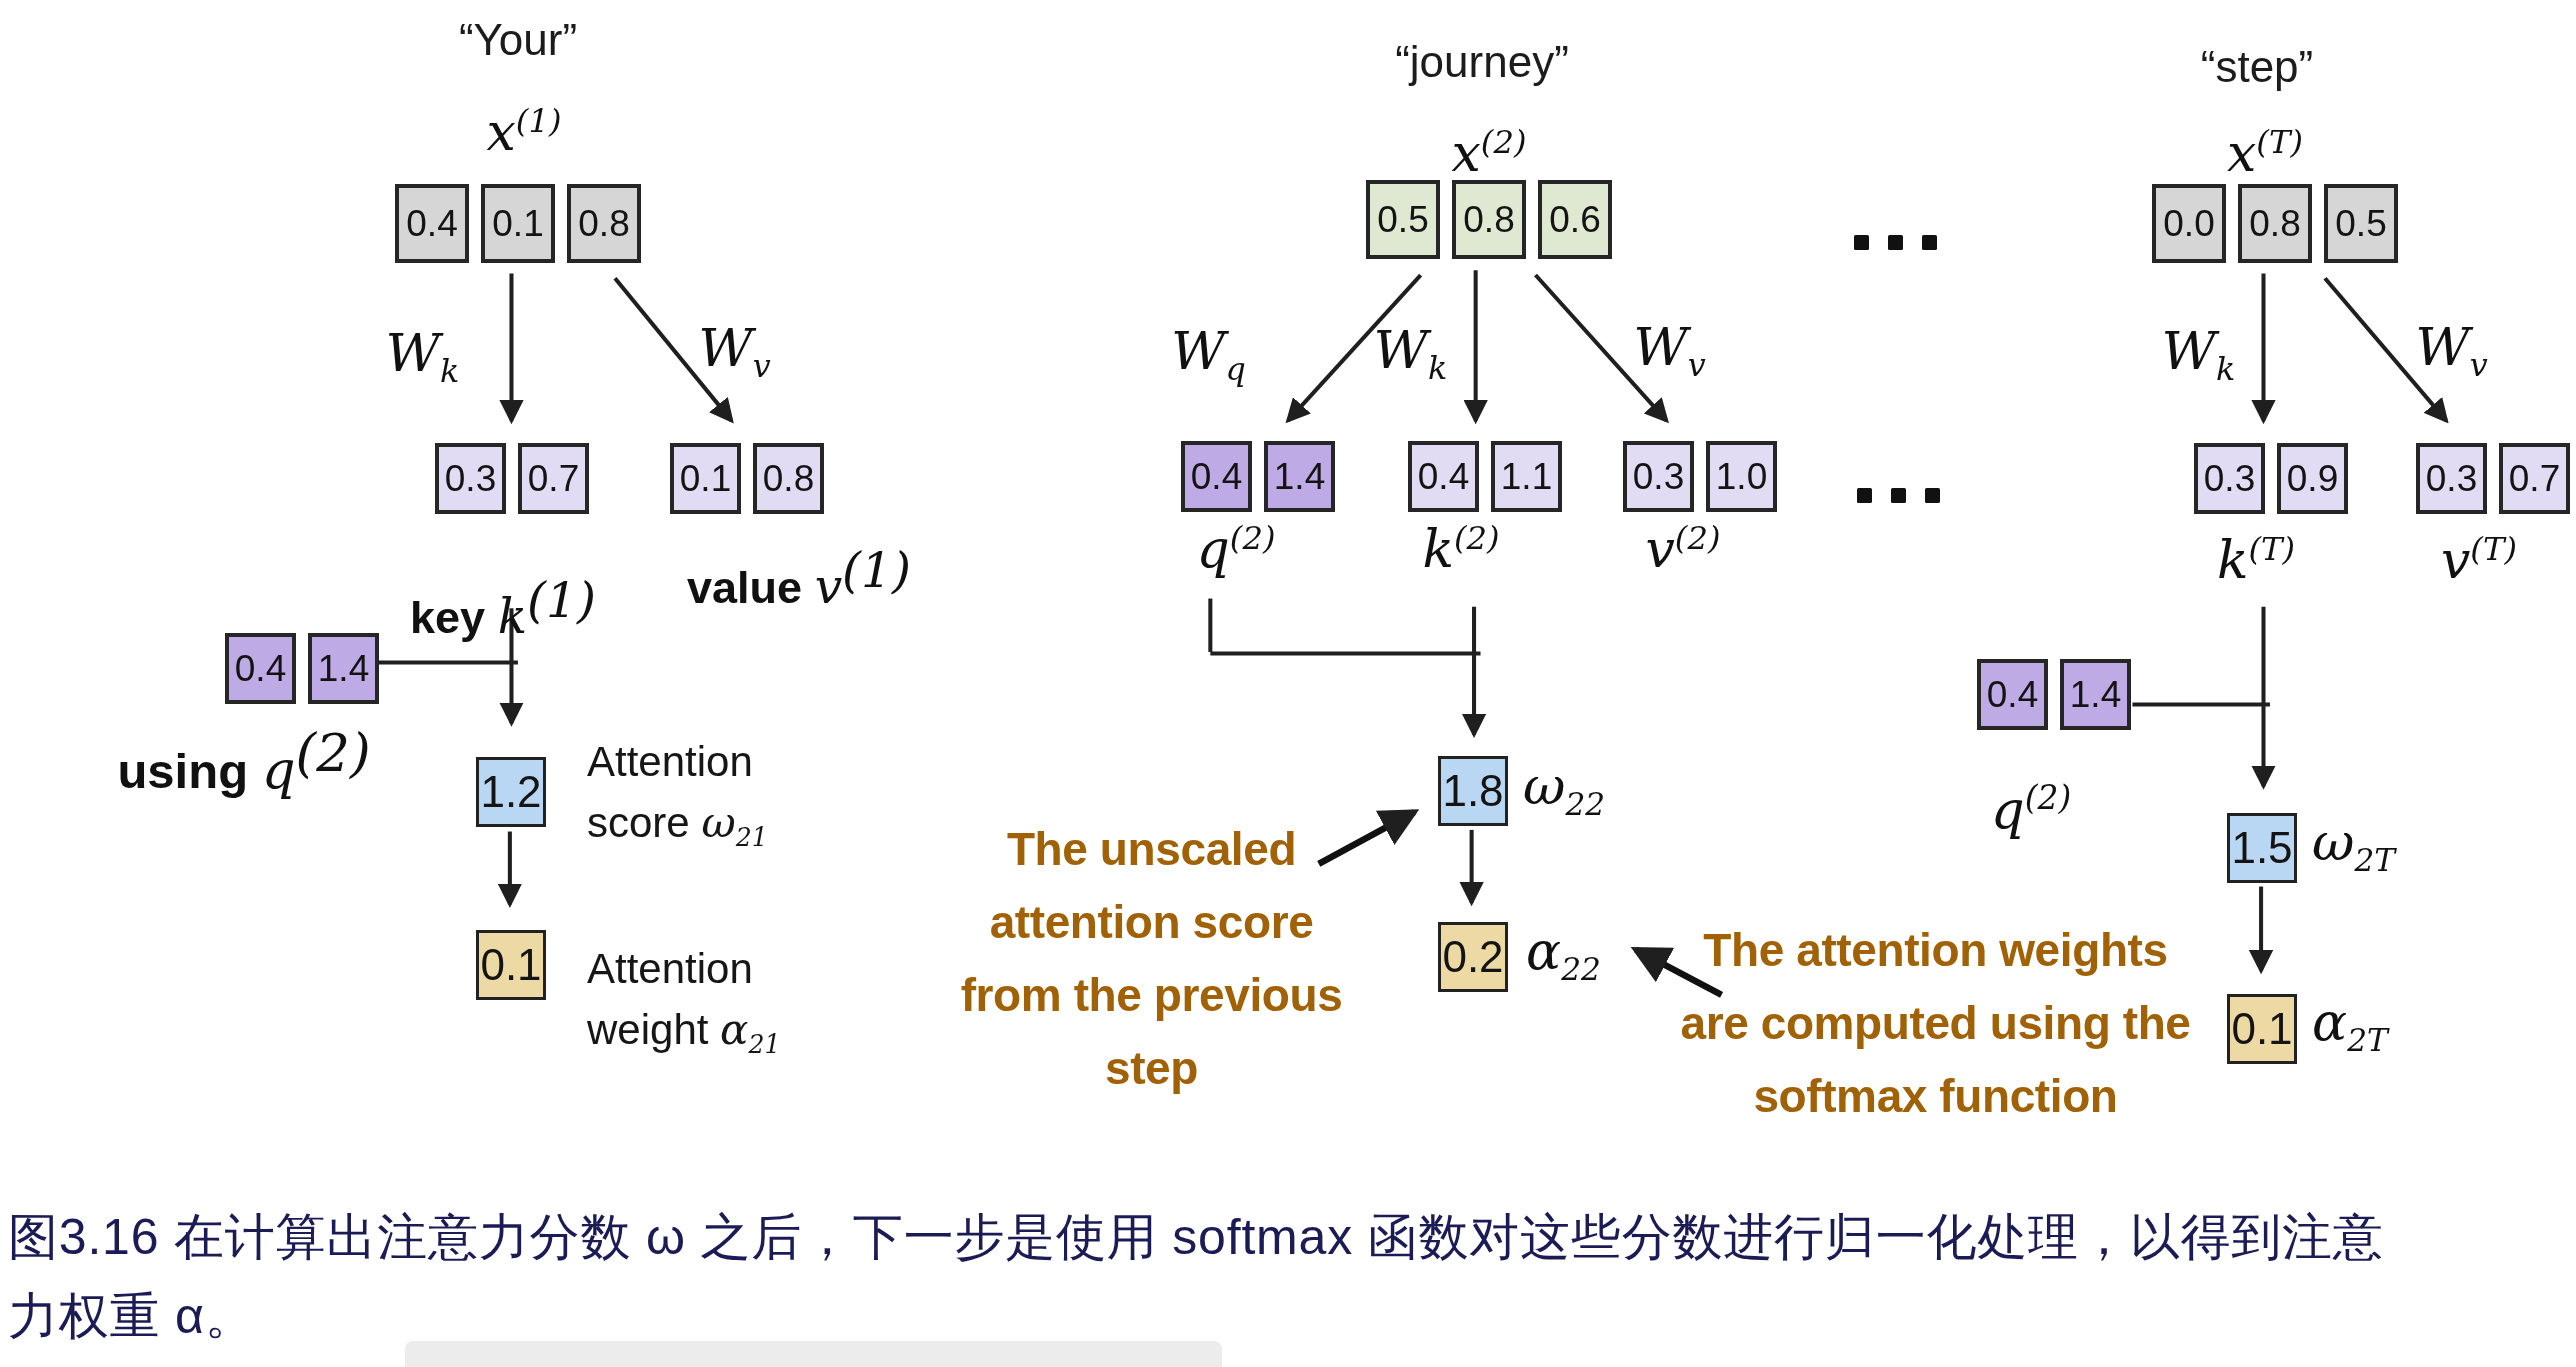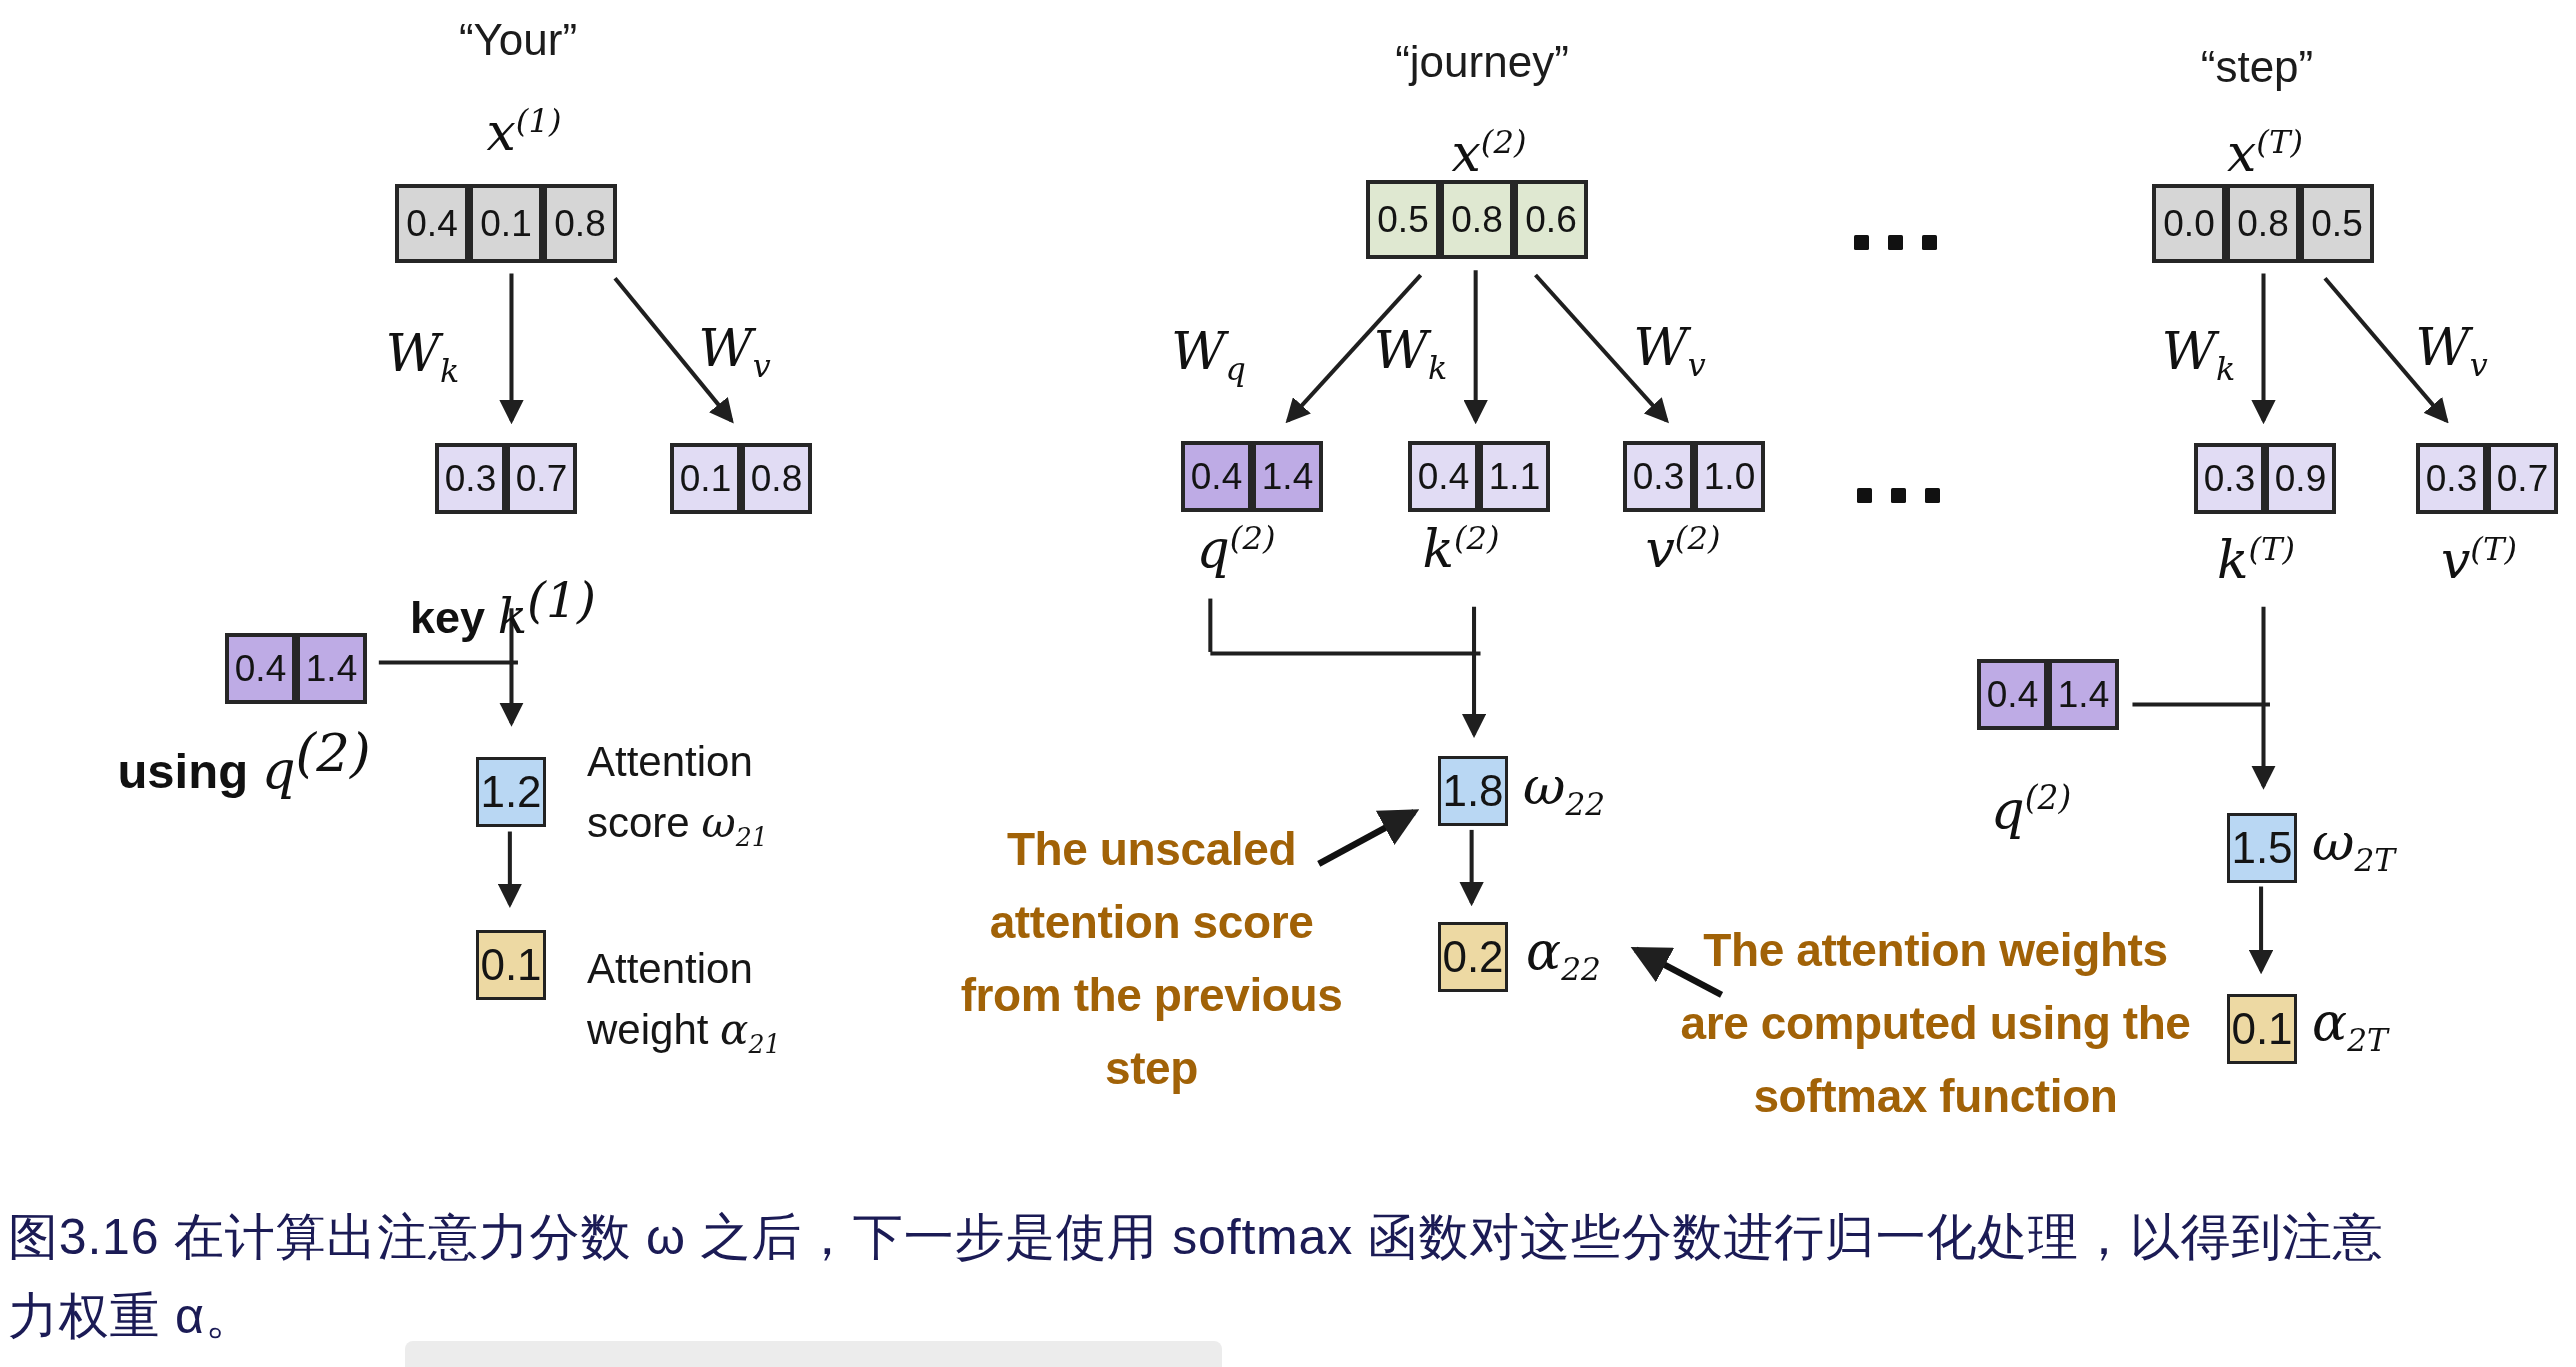--- a/index.html
+++ b/index.html
@@ -6,21 +6,21 @@
   #canvas{position:relative;width:2576px;height:1367px;background:#ffffff;
           font-family:"Liberation Sans",sans-serif;overflow:hidden;}
   .abs{position:absolute;}
   svg.wires{position:absolute;left:0;top:0;}
   .word{font-size:44px;color:#1c1c1c;text-align:center;}
   .m{font-family:"DejaVu Serif",serif;font-style:italic;}
   .xlab{font-size:52px;color:#111;text-align:center;}
   sup{font-size:62%;vertical-align:super;}
   sub{font-size:60%;vertical-align:-0.35em;}
   .wlab{font-size:53px;color:#111;text-align:center;}
-  .vec{display:flex;gap:0;position:absolute;border-radius:28px;}
+  .vec{display:flex;gap:12px;position:absolute;border-radius:28px;}
   .cell{width:71px;height:71px;border:4px solid #262626;box-sizing:border-box;
         display:flex;align-items:center;justify-content:center;
         font-size:37px;color:#141414;}
   .tall .cell{width:74px;height:79px;}
   .g{background:#d6d6d6;} .gr{background:#dfe8d1;} .lv{background:#e1dcf4;} .pu{background:#beabe5;}
   .single{position:absolute;width:70px;height:70px;border:3.2px solid #222;box-sizing:border-box;
           display:flex;align-items:center;justify-content:center;font-size:44px;color:#141414;}
   .blue{background:#b9d7f3;} .tan{background:#edd9a3;}
   .kvlab{font-size:45px;color:#111;text-align:center;white-space:nowrap;}
   .kvlab .w{font-weight:bold;}
@@ -88,20 +88,21 @@
   <div class="vec" style="left:435px;top:443px">
     <div class="cell lv">0.3</div>
     <div class="cell lv">0.7</div>
   </div>
   <div class="vec" style="left:670px;top:443px">
     <div class="cell lv">0.1</div>
     <div class="cell lv">0.8</div>
   </div>
 
   <div class="abs kvlab" style="left:341px;top:572px;width:324px"><span class="w">key</span> <span class="m">k</span><sup class="m">(1)</sup></div>
+  <div class="abs kvlab" style="left:621px;top:542px;width:356px"><span class="w">value</span> <span class="m">v</span><sup class="m">(1)</sup></div>
 
   <div class="vec" style="left:225px;top:633px">
     <div class="cell pu">0.4</div>
     <div class="cell pu">1.4</div>
   </div>
   <div class="abs kvlab" style="left:66px;top:722px;width:356px;font-size:49px"><span class="w">using</span> <span class="m">q</span><sup class="m">(2)</sup></div>
 
   <div class="single blue" style="left:476px;top:757px">1.2</div>
   <div class="abs caplab" style="left:587px;top:738px">Attention</div>
   <div class="abs caplab" style="left:587px;top:798px"><span>score</span> <span class="m">ω</span><sub class="m">21</sub></div>

